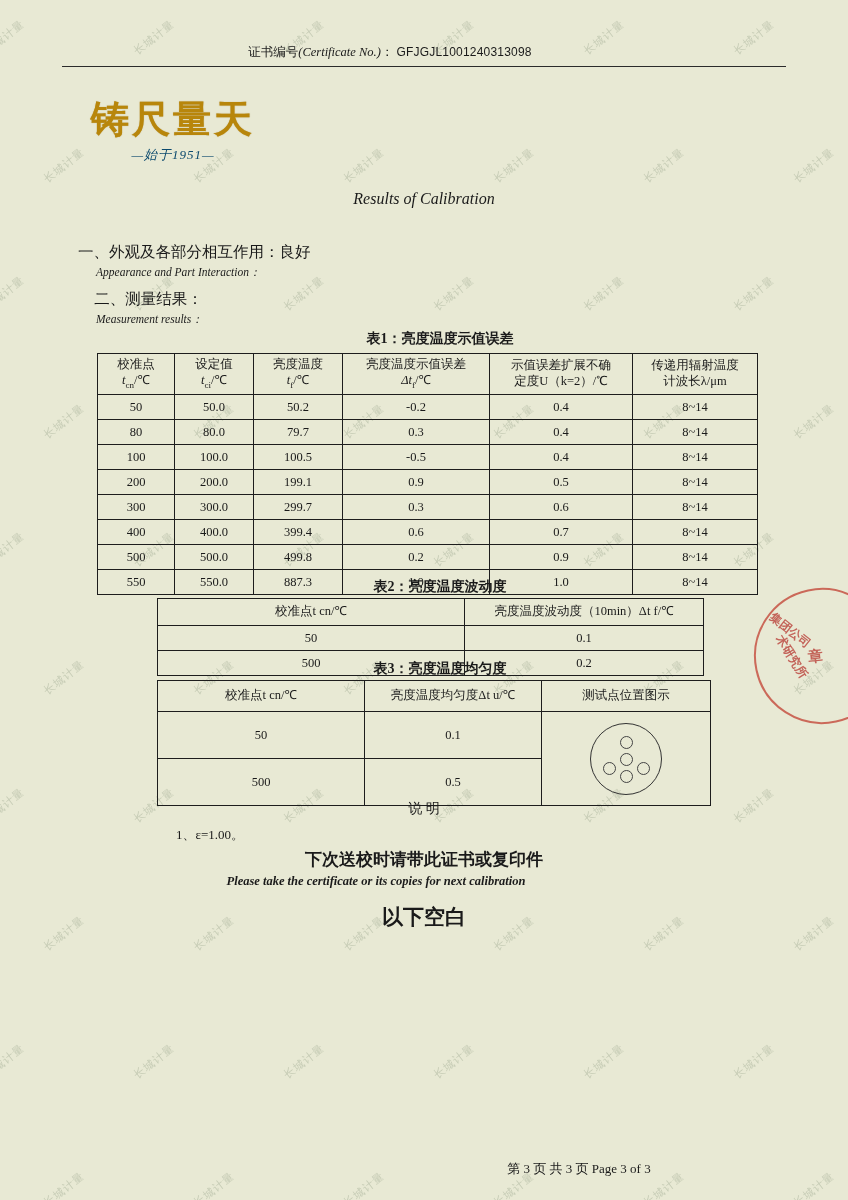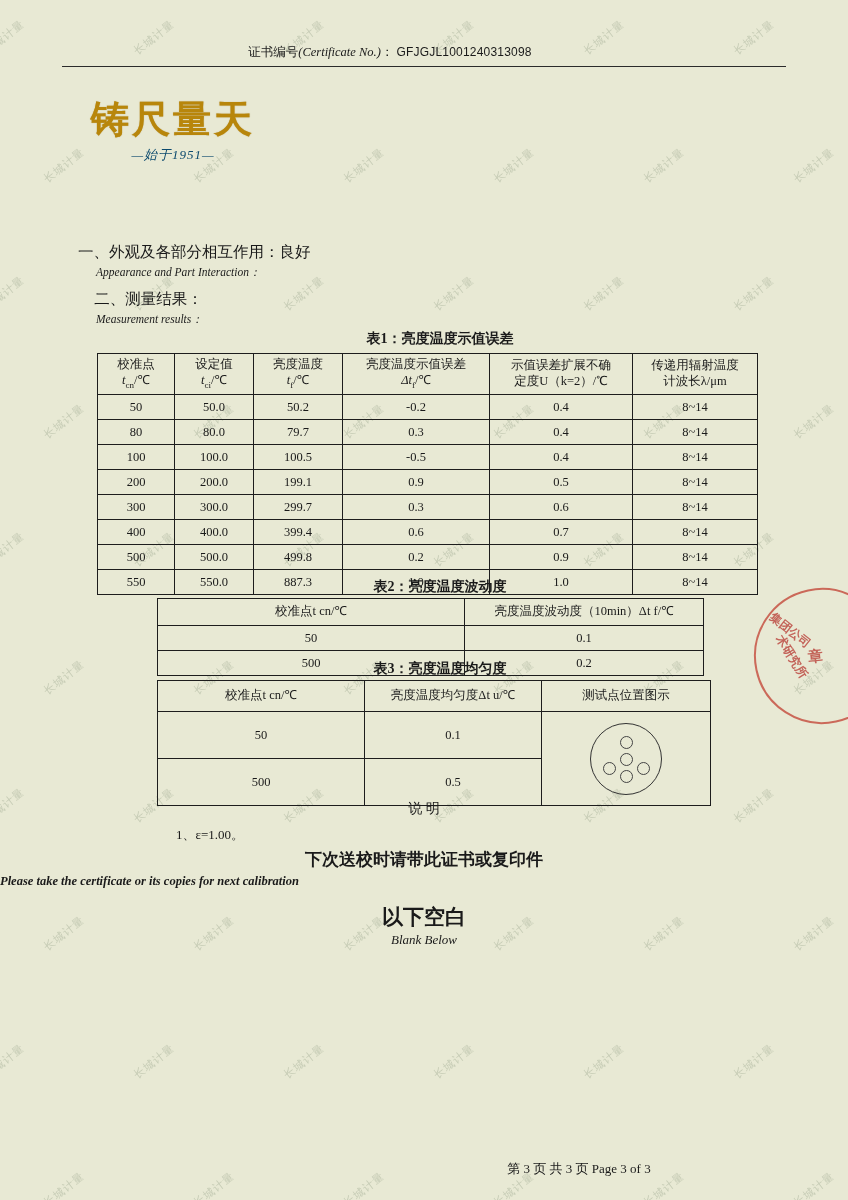--- a/index.html
+++ b/index.html
@@ -199,21 +199,21 @@
     width: 848px;
     text-align: center;
     font-size: 17px;
     font-weight: bold;
   }
   .next-cal-en {
     position: absolute;
     top: 874px;
     left: 0;
     width: 752px;
-    text-align: left;
+    text-align: center;
     font-size: 12.5px;
     font-style: italic;
     font-weight: bold;
   }
   .blank-cn {
     position: absolute;
     top: 903px;
     left: 0;
     width: 848px;
     text-align: center;
@@ -360,20 +360,21 @@
     <span class="cn">证书编号</span><span class="en">(Certificate No.)</span><span>：</span>
     <span class="val">GFJGJL1001240313098</span>
   </div>
   <div class="header-rule"></div>
 
   <div class="logo">
     <div class="logo-cn">铸尺量天</div>
     <div class="logo-sub">—始于1951—</div>
   </div>
 
+  <div class="title-en">Results of Calibration</div>
 
   <div class="sec" id="sec1">
     <div class="cn">一、外观及各部分相互作用：良好</div>
     <div class="en">Appearance and Part Interaction：</div>
   </div>
   <div class="sec" id="sec2">
     <div class="cn">二、测量结果：</div>
     <div class="en">Measurement results：</div>
   </div>
 
@@ -523,21 +524,20 @@
         <td>0.5</td>
       </tr>
     </tbody>
   </table>
 
   <div class="shuoming">说 明</div>
   <div class="note1">1、ε=1.00。</div>
   <div class="next-cal-cn">下次送校时请带此证书或复印件</div>
   <div class="next-cal-en">Please take the certificate or its copies for next calibration</div>
   <div class="blank-cn">以下空白</div>
-  <div class="blank-en">Blank Below</div>
 
   <div class="footer">第 3 页 共 3 页  Page 3 of 3</div>
 
   <div class="stamp">
     <span class="st-t st1">集团公司</span>
     <span class="st-t st2">术研究所</span>
     <span class="st-t st4">章</span>
   </div>
 
 </div>

